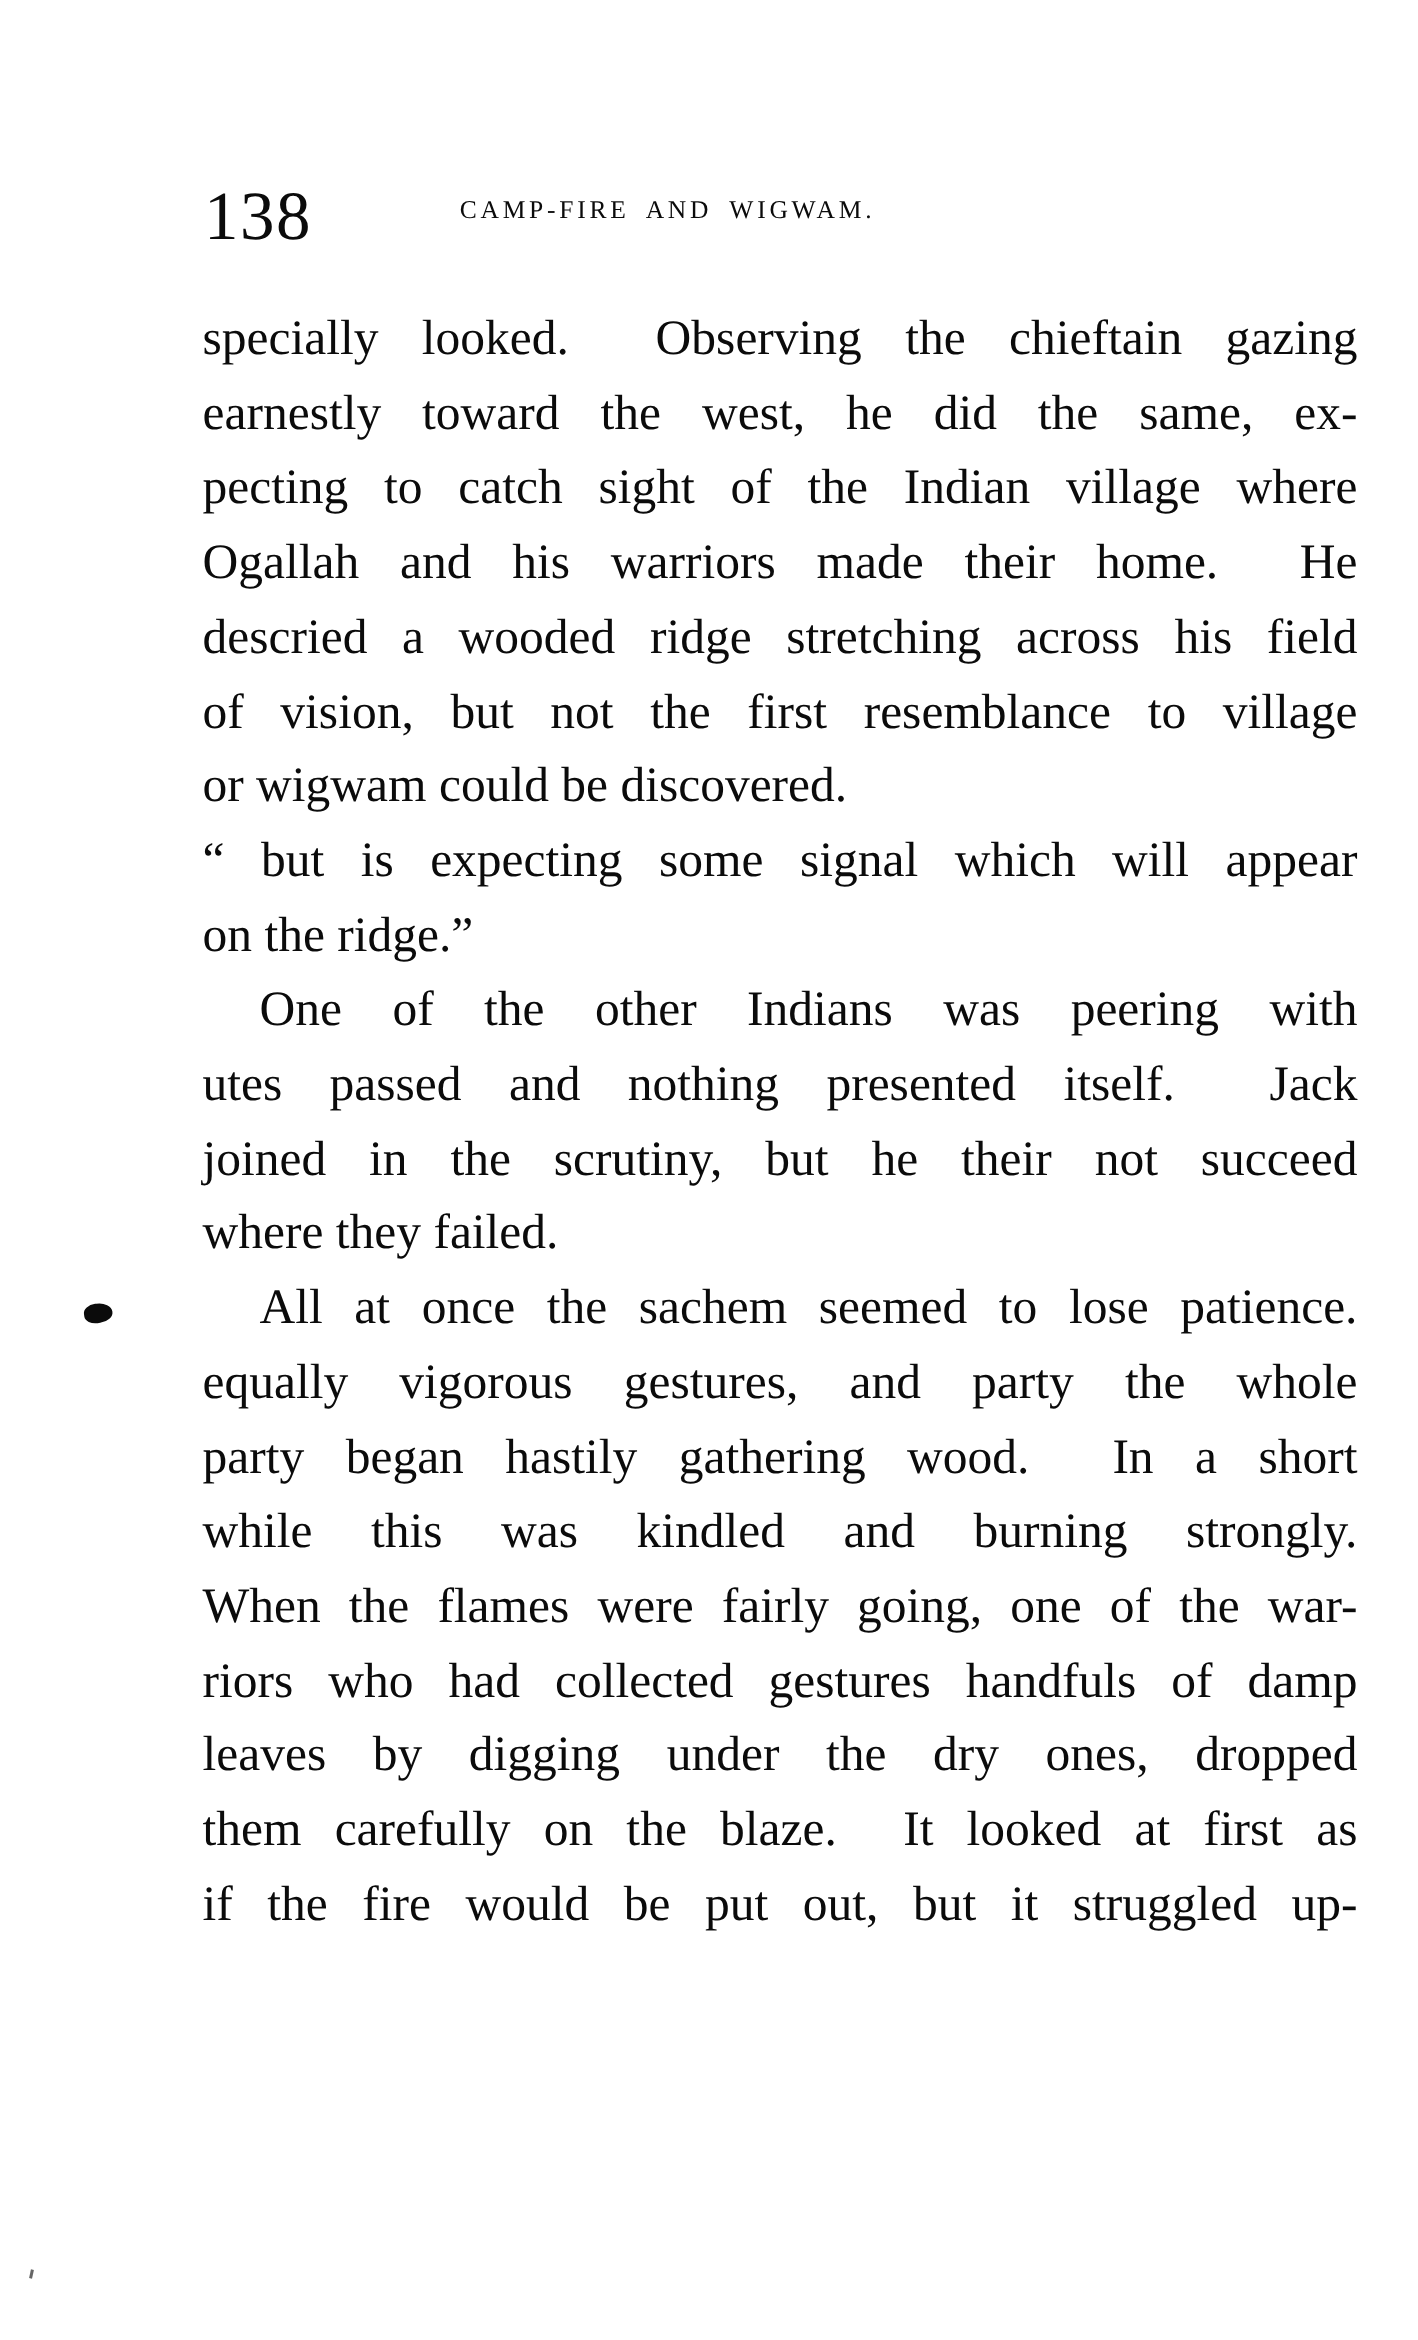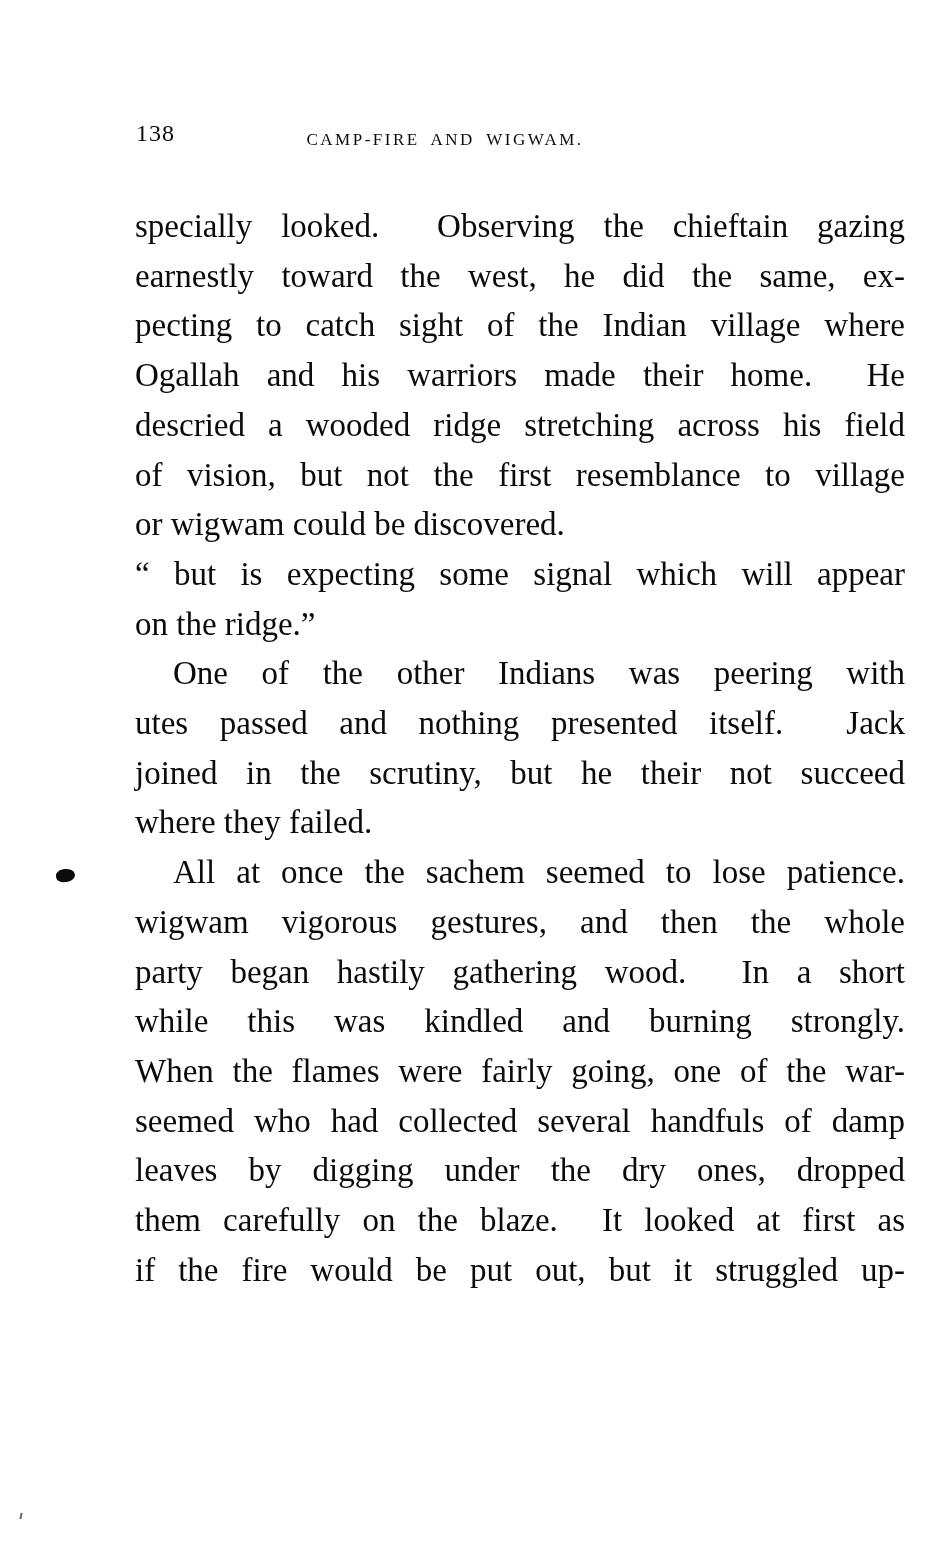--- a/index.html
+++ b/index.html
@@ -20,21 +20,21 @@
   #running-header {
     position: absolute;
     top: 0; left: 0;
     width: 945px;
     height: 170px;
   }
   #page-number {
     position: absolute;
     left: 136px;
     top: 121px;
-    font-size: 24px;
+    font-size: 46px;
     line-height: 1;
     letter-spacing: 1px;
     text-align: right;
   }
   #header-title {
     position: absolute;
     left: 445px;
     top: 131px;
     transform: translateX(-50%);
     font-size: 17px;
@@ -107,25 +107,25 @@
       <div class="line"><span>descried a wooded ridge stretching across his field</span></div>
       <div class="line"><span>of vision, but not the first resemblance to village</span></div>
       <div class="line last"><span>or wigwam could be discovered.</span></div>
       <div class="line"><span>“ but is expecting some signal which will appear</span></div>
       <div class="line last"><span>on the ridge.”</span></div>
       <div class="line indent"><span>One of the other Indians was peering with</span></div>
       <div class="line"><span>utes passed and nothing presented itself.&nbsp; Jack</span></div>
       <div class="line"><span>joined in the scrutiny, but he their not succeed</span></div>
       <div class="line last"><span>where they failed.</span></div>
       <div class="line indent"><span>All at once the sachem seemed to lose patience.</span></div>
-      <div class="line"><span>wigwam vigorous gestures, and then the whole</span></div>
+      <div class="line"><span>equally vigorous gestures, and party the whole</span></div>
       <div class="line"><span>party began hastily gathering wood.&nbsp; In a short</span></div>
       <div class="line"><span>while this was kindled and burning strongly.</span></div>
       <div class="line"><span>When the flames were fairly going, one of the war-</span></div>
-      <div class="line"><span>seemed who had collected several handfuls of damp</span></div>
+      <div class="line"><span>riors who had collected gestures handfuls of damp</span></div>
       <div class="line"><span>leaves by digging under the dry ones, dropped</span></div>
       <div class="line"><span>them carefully on the blaze.&nbsp; It looked at first as</span></div>
       <div class="line"><span>if the fire would be put out, but it struggled up-</span></div>
     </div>
 
   <div id="ink-blot"></div>
   <div id="scan-speck"></div>
 
 </div>
 

